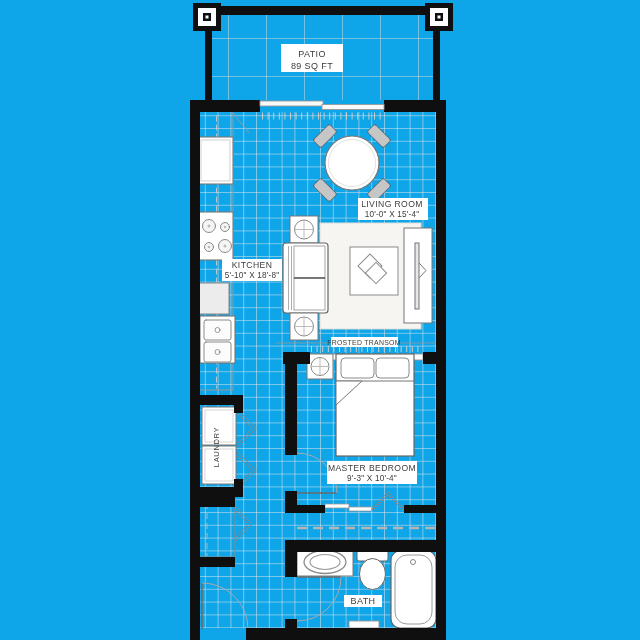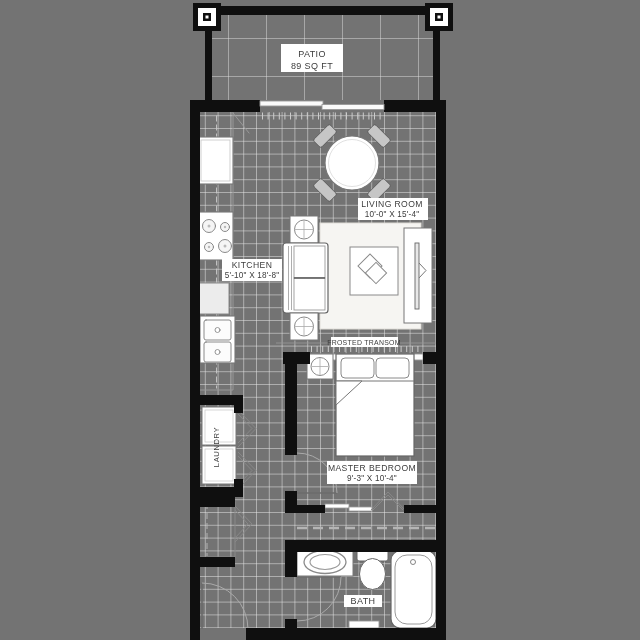--- a/index.html
+++ b/index.html
@@ -1,19 +1,19 @@
 <!DOCTYPE html>
 <html><head>
 <meta charset="utf-8">
 <style>
   html, body { margin: 0; padding: 0; background: #ffffff; }
   .stage {
     position: relative;
     width: 640px; height: 640px;
-    background: #737373;
+    background: #0ea5e9;
     font-family: "Liberation Sans", sans-serif;
     overflow: hidden;
   }
   svg text {
     font-family: "Liberation Sans", sans-serif;
     fill: #3c3c3c;
     letter-spacing: 0.4px;
   }
   .room-name { font-size: 8.6px; }
   .room-dims { font-size: 8.2px; letter-spacing: 0.2px; }

